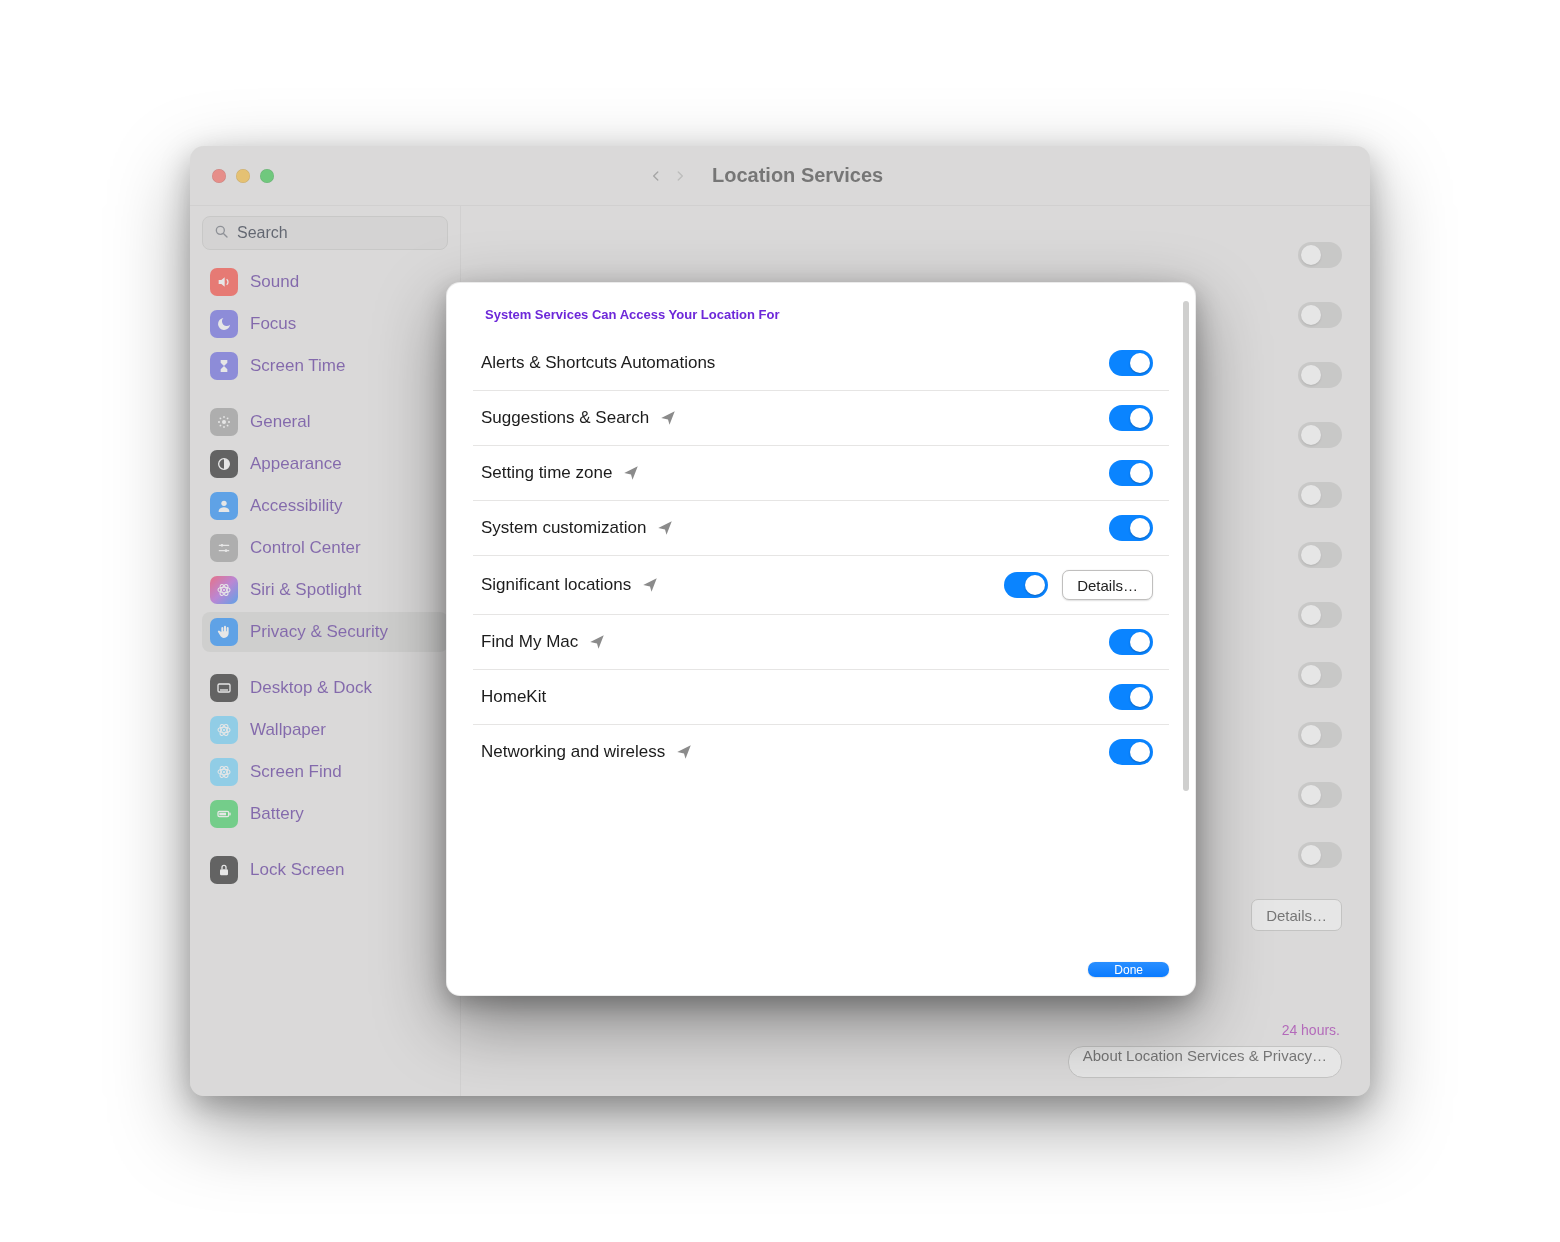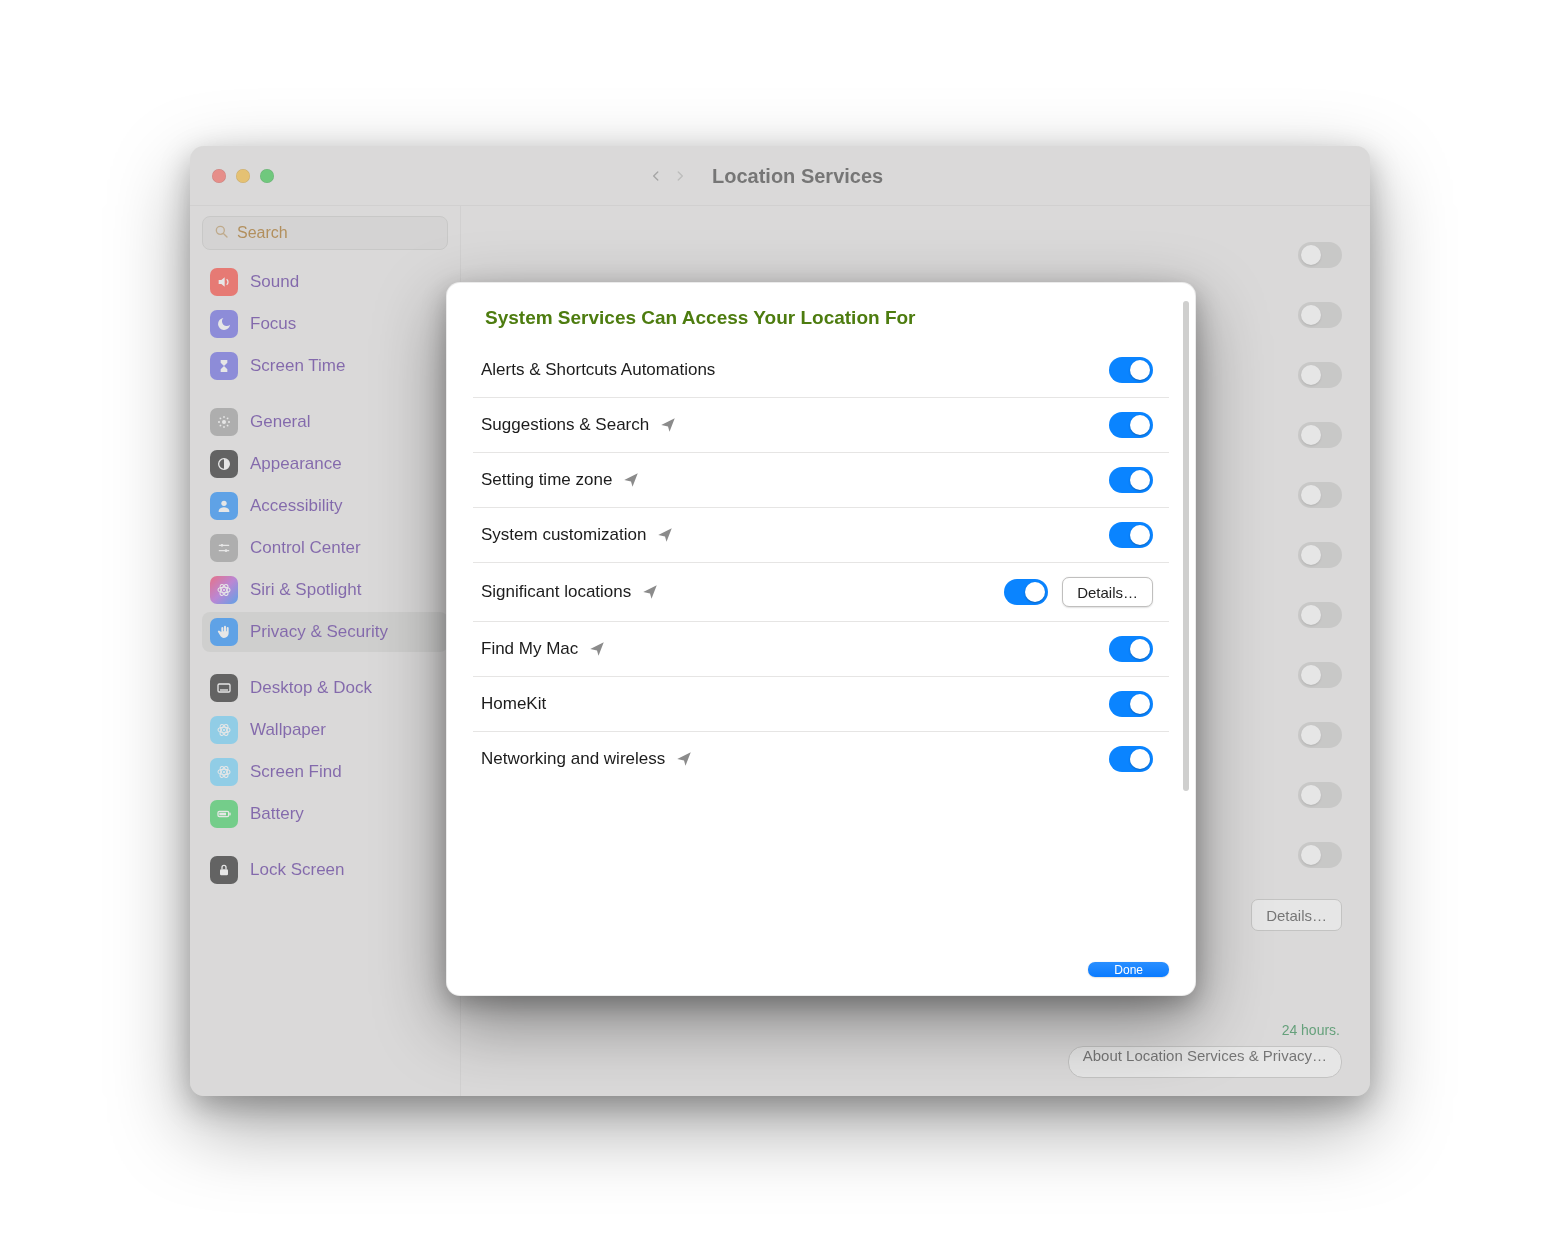--- a/index.html
+++ b/index.html
@@ -20,40 +20,40 @@
   
   .titlebar {
     position: absolute; top: 0; left: 0; right: 0; height: 60px;
     display: flex; align-items: center;
     padding: 0 20px 0 22px;
     border-bottom: 1px solid #d9d8d7;
   }
   .traffic { display: flex; gap: 10px; }
   .tl { width: 14px; height: 14px; border-radius: 50%; box-shadow: inset 0 0 0 .5px rgba(0,0,0,.2); }
   .tl.c1 { background:#ff5f57;} .tl.c2{background:#febc2e;} .tl.c3{background:#28c840;}
-  .nav { margin-left: 370px; display:flex; align-items:flex-end; }
+  .nav { margin-left: 370px; display:flex; align-items:center; }
   .chev { width: 24px; height: 24px; color:#8b8b8b; display:flex; align-items:center; justify-content:center;}
   .chev svg{width:14px;height:20px;}
   .title-txt { margin-left: 20px; font-size: 20px; font-weight: 700; color:#333;}
   
   .backdrop-veil {
     position:absolute; inset:0;
     background: rgba(200,200,200,.45);
   }
   
   .sidebar {
     position:absolute; top:60px; left:0; bottom:0; width: 270px;
     padding: 10px 12px;
     background: transparent;
   }
   .search {
     height: 34px; border-radius: 8px; background:#dedddc;
     border:.5px solid #c9c8c7;
     display:flex; align-items:center; gap:8px;
-    padding:0 10px; color:#a16207; font-size:16px;
+    padding:0 10px; color:#0f172a; font-size:16px;
     margin-bottom: 12px;
   }
   .search svg{width:16px;height:16px;opacity:.6}
   .nav-list { display:flex; flex-direction:column; gap:2px; }
   .nav-item {
     display:flex; align-items:center; gap:12px;
     height:40px; padding:0 8px; border-radius:8px;
     font-size:17px; color:#4c1d95;
     overflow:hidden; white-space:nowrap;
   }
@@ -98,36 +98,36 @@
     content:""; position:absolute; left:3px; top:3px;
     width:20px; height:20px; border-radius:50%; background:#fff;
     box-shadow:0 1px 2px rgba(0,0,0,.2);
   }
   .bg-details {
     height:32px; padding:0 14px; border-radius:7px;
     background:#fff; border:.5px solid #c0bfbe;
     font-size:15px; color:#333; display:flex; align-items:center;
   }
   .bg-bottom { position:absolute; bottom:18px; right:28px; left:430px; display:flex; flex-direction:column; align-items:flex-end; gap:8px;}
-  .bg-caption { font-size:14px; color:#15803d; margin-right:2px;}
+  .bg-caption { font-size:14px; color:#a21caf; margin-right:2px;}
   .bg-about { height:32px; padding:0 14px; border-radius:15px; background:#fff; border:.5px solid #c0bfbe; font-size:15px; color:#333;}
   
   .sheet {
     position:absolute;
     top: 136px; left: 256px;
     width: 750px; height: 714px;
     background:#fff;
     border-radius: 14px;
     box-shadow: 0 26px 70px rgba(0,0,0,.4), 0 8px 24px rgba(0,0,0,.25);
     border: .5px solid rgba(0,0,0,.08);
     display:flex; flex-direction:column;
     padding: 24px 26px 18px 26px;
   }
   .sheet-title {
-    font-size:19px; font-weight:700; color:#4d7c0f;
+    font-size:13px; font-weight:700; color:#6d28d9;
     margin-left:12px; margin-bottom:14px;
   }
   .sheet-list {
     flex:1 1 auto;
     border-radius: 10px;
     overflow:hidden;
   }
   .row {
     display:flex; align-items:center;
     padding: 14px 16px 14px 8px;

